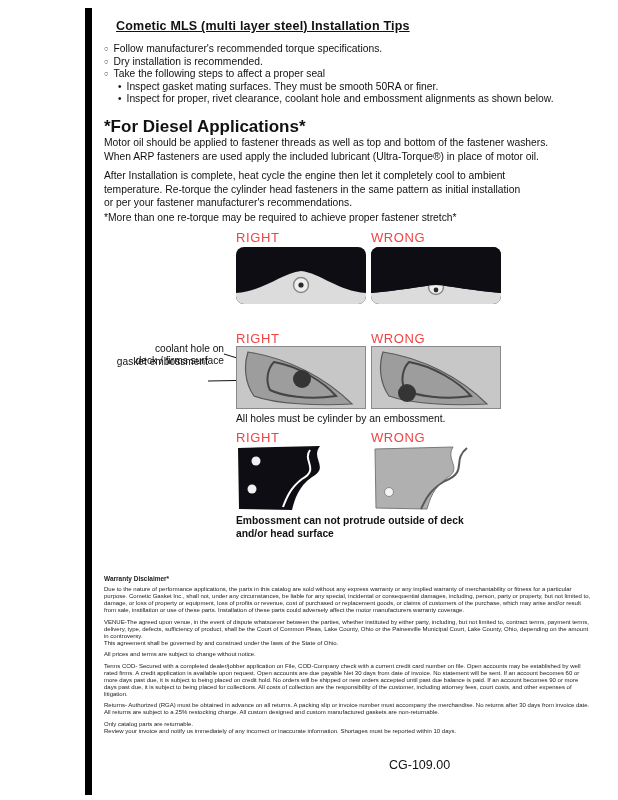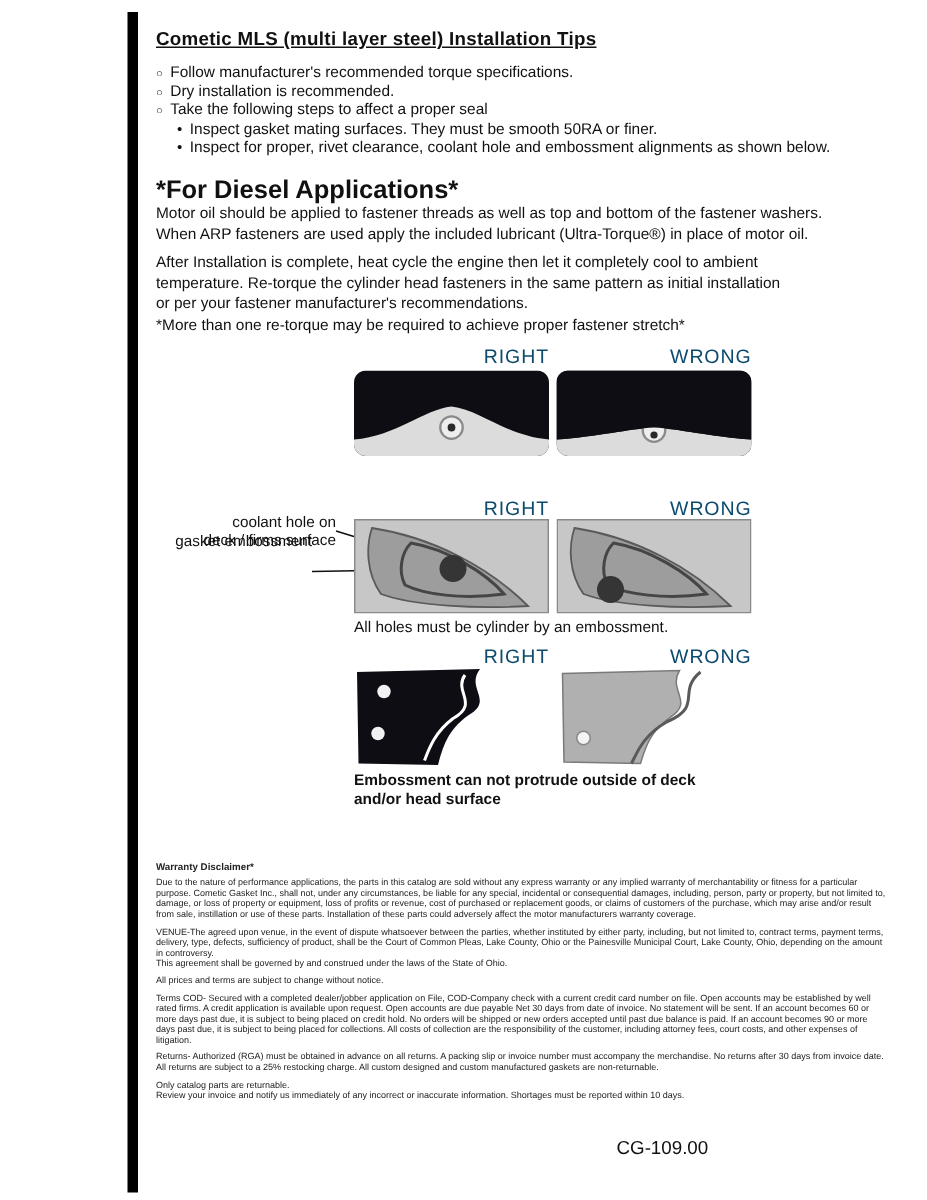--- a/index.html
+++ b/index.html
@@ -1,35 +1,35 @@
 <!DOCTYPE html>
 <html><head>
 <meta charset="utf-8">
 <style>
   * { margin:0; padding:0; box-sizing:border-box; }
   html,body { background:#ffffff; }
   body { font-family:"Liberation Sans", sans-serif; color:#111; }
   .page { position:relative; width:618px; height:800px; background:#fff; overflow:hidden; }
   .abs { position:absolute; }
   .black-bar { position:absolute; left:85px; top:8px; width:7px; height:787px; background:#000; }
-  .title { position:absolute; left:104px; top:19px; font-size:12.5px; font-weight:bold; text-decoration:underline; letter-spacing:0.2px; }
+  .title { position:absolute; left:116px; top:19px; font-size:12.5px; font-weight:bold; text-decoration:underline; letter-spacing:0.2px; }
   .tips { position:absolute; left:104px; top:43px; width:505px; }
   .bullet-row { display:flex; gap:5px; font-size:10.3px; line-height:12.6px; align-items:flex-start; }
   .bullet-row .marker { font-size:7.5px; line-height:12.6px; }
   .bullet-row.sub { margin-left:14px; }
   .bullet-row.sub .marker { font-size:10px; }
   .heading { position:absolute; left:104px; top:117px; font-size:17px; font-weight:bold; }
   .para { position:absolute; left:104px; font-size:10.3px; line-height:13.6px; white-space:pre-line; }
-  .dlabel { position:absolute; width:130px; text-align:right; font-size:13px; letter-spacing:0.6px; color:#0c4a6e; }
+  .dlabel { position:absolute; width:130px; text-align:left; font-size:13px; letter-spacing:0.6px; color:#ef4444; }
   .caption { position:absolute; left:236px; font-size:10.3px; line-height:12.5px; white-space:pre-line; }
   .ann { position:absolute; font-size:10.2px; line-height:11.5px; text-align:right; white-space:pre-line; }
   .disc { position:absolute; left:104px; top:575px; width:488px; color:#222; }
   .disc .disc-head { font-size:6.5px; font-weight:bold; margin-bottom:4px; }
   .disc p { font-size:6px; line-height:7px; margin-bottom:4.5px; white-space:pre-line; }
-  .footer-code { position:absolute; left:411px; top:758px; font-size:12.5px; color:#111; }
+  .footer-code { position:absolute; left:389px; top:758px; font-size:12.5px; color:#111; }
   svg { display:block; }
 </style>
 </head>
 <body>
 
 <div class="page">
 
   <div class="black-bar"></div>
 
   <div class="title">Cometic MLS (multi layer steel) Installation Tips</div>

